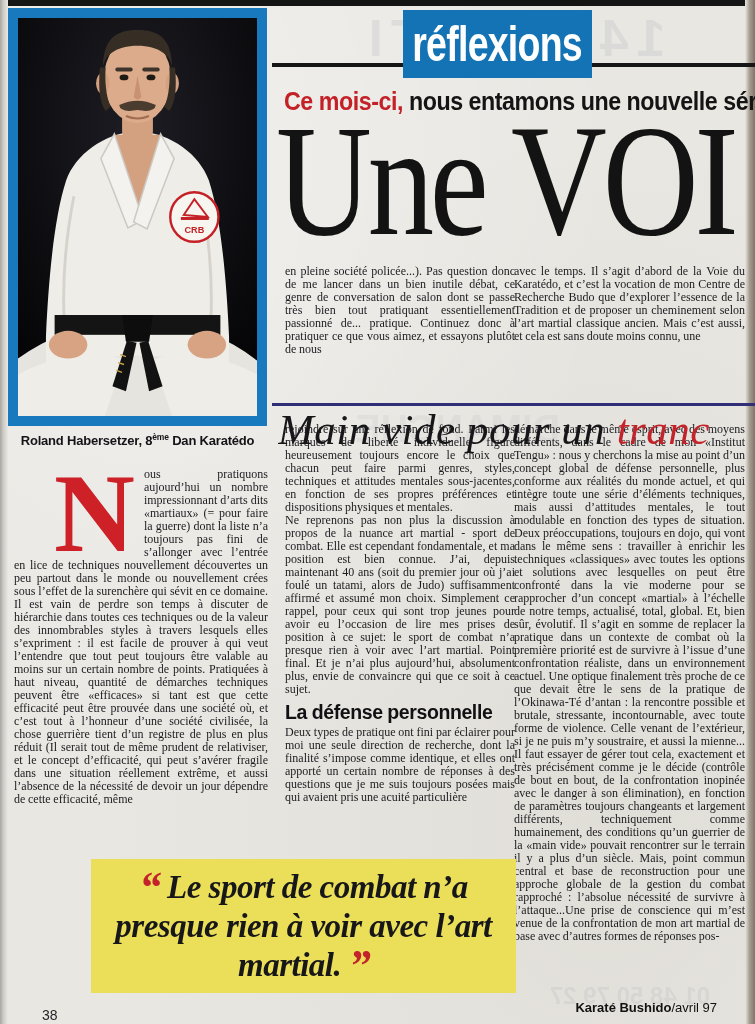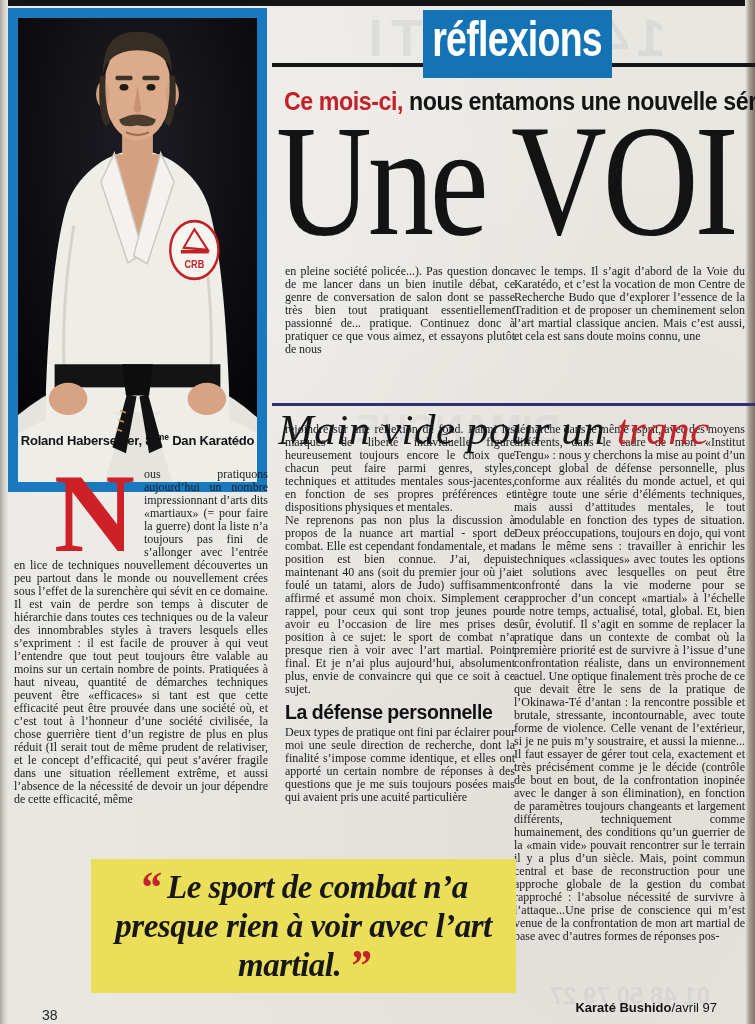--- a/index.html
+++ b/index.html
@@ -17,30 +17,30 @@
     background:linear-gradient(90deg,#a8a6a1,#cfcdc8 45%,#e9e7e2);}
   .right-edge{position:absolute;right:0;top:0;width:10px;height:1024px;z-index:5;
     background:linear-gradient(90deg,#e9e7e2,#a79e92 45%,#7e7568);}
   
   .ghost{position:absolute;z-index:1;font-family:"Liberation Sans",sans-serif;font-weight:bold;
     color:#87909f;transform:scaleX(-1);white-space:nowrap;}
   .ghost-top{left:278px;top:8px;width:470px;font-size:52px;opacity:.14;letter-spacing:8px;text-align:center;}
   .ghost-mid{left:300px;top:408px;width:260px;font-size:38px;opacity:.09;}
   .ghost-bottom{left:420px;top:982px;width:290px;font-size:24px;opacity:.13;}
   
-  .photo-frame{position:absolute;left:8px;top:8px;width:259px;height:484px;background:#1879bf;z-index:6;}
+  .photo-frame{position:absolute;left:8px;top:8px;width:259px;height:418px;background:#1879bf;z-index:6;}
   .photo{position:absolute;left:10px;top:10px;right:10px;bottom:10px;background:#060608;}
   .photo svg{display:block;width:100%;height:100%;}
   .photo-caption{position:absolute;left:8px;top:432px;width:259px;z-index:6;text-align:center;
     font-family:"Liberation Sans",sans-serif;font-weight:bold;font-size:13px;color:#141418;letter-spacing:-0.2px;}
   .photo-caption .sup{vertical-align:super;font-size:8.5px;}
   
   .top-rule{position:absolute;left:272px;top:63px;width:483px;height:4px;background:#161616;z-index:6;}
   .banner{position:absolute;left:403px;top:10px;width:189px;height:68px;background:#1373b4;z-index:7;
-    display:flex;align-items:flex-start;justify-content:center;margin-left:20px;}
+    display:flex;align-items:center;justify-content:center;}
   .banner span{color:#fff;font-family:"Liberation Sans",sans-serif;font-weight:bold;font-size:50px;
     transform:scaleX(.75);letter-spacing:-1px;}
   .kicker{position:absolute;left:284px;top:87px;width:471px;height:32px;z-index:6;
     white-space:nowrap;overflow:hidden;}
   .kicker-inner{display:inline-block;transform:scaleX(.93);transform-origin:left;
     font-family:"Liberation Sans",sans-serif;font-weight:bold;font-size:25px;letter-spacing:-0.5px;}
   .kicker-red{color:#c32127;}
   .kicker-black{color:#141414;}
   .headline{position:absolute;left:276px;top:102px;width:479px;height:162px;overflow:hidden;
     white-space:nowrap;z-index:6;}

